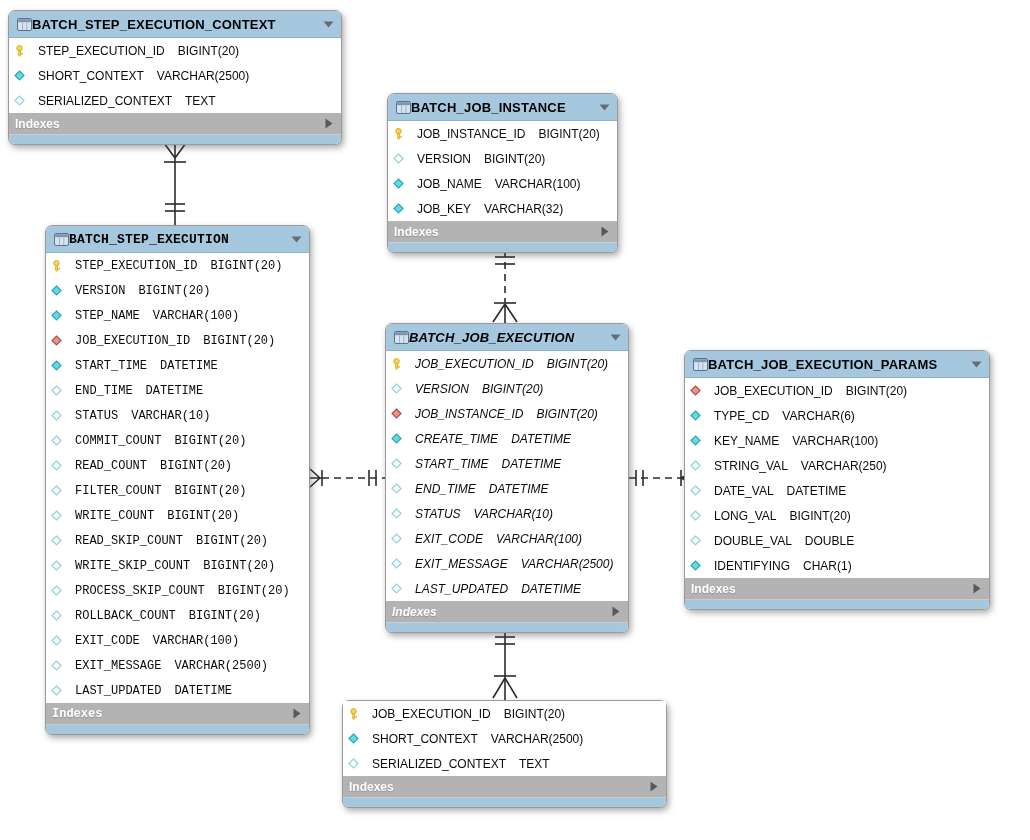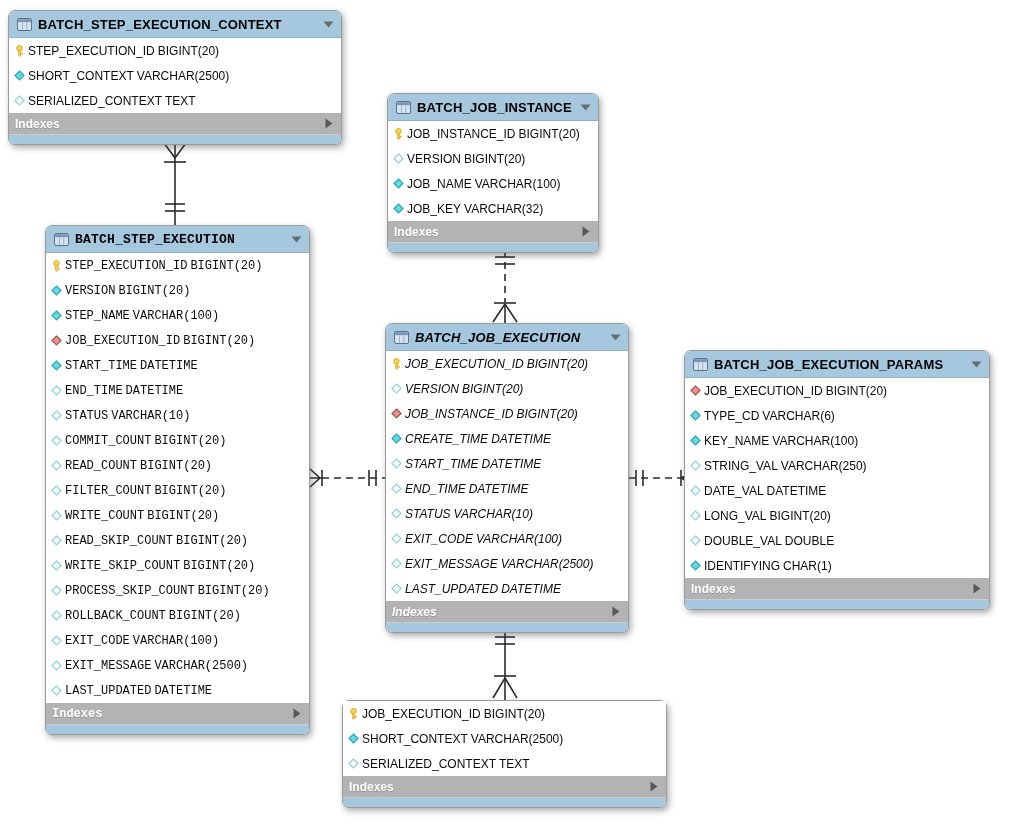--- a/index.html
+++ b/index.html
@@ -12,28 +12,28 @@
   .rel .dash { stroke-dasharray:7 5; }
 
   .table-card {
     position:absolute; z-index:1; background:#ffffff; box-sizing:border-box;
     border:1px solid #9a9a9a; border-radius:7px;
     box-shadow:2px 3px 6px rgba(70,70,70,0.45);
   }
   .card-header {
     height:26px; background:#a6c8df; border-bottom:1px solid #8fb0c6;
     border-radius:6px 6px 0 0; display:flex; align-items:center;
-    padding:0 7px 0 8px; gap:6px;
+    padding:0 7px 0 8px; 
   }
   .card-title { font-weight:bold; font-size:13px; color:#000; white-space:nowrap; letter-spacing:0.2px; }
   .hdr-arrow { margin-left:auto; display:flex; }
   .tbl-icon { display:flex; }
   .card-body { background:#ffffff; }
   .card-row {
-    height:25px; display:flex; align-items:center; gap:3px;
+    height:25px; display:flex; align-items:center; gap:13px;
     padding-left:4px; font-size:12px; color:#0a0a0a; white-space:nowrap; background:#fff;
   }
   .row-icon { display:flex; width:12px; justify-content:center; }
   .card-indexes {
     height:21px; background:#b3b3b3; display:flex; align-items:center;
     padding:0 8px 0 6px;
     gap:19px;
   }
   .indexes-label { color:#ffffff; font-weight:bold; font-size:12px; text-shadow:0 1px 1px rgba(0,0,0,0.18); }
   .indexes-arrow { margin-left:auto; display:flex; }
@@ -138,21 +138,21 @@
       <div class="card-indexes">
         <span class="indexes-label">Indexes</span>
         <span class="indexes-arrow">
           <svg width="8" height="11" viewBox="0 0 8 11">
             <polygon points="0.5,0.5 0.5,10.5 7.5,5.5" fill="#555a5e"></polygon>
           </svg>
         </span>
       </div>
       <div class="card-footer"></div>
     </div>
-  <div class="table-card" style="left:387px; top:93px;  width:212px;">
+  <div class="table-card" style="left:387px; top:93px;  width:231px;">
       <div class="card-header">
         <span class="tbl-icon">
           <svg width="15" height="13" viewBox="0 0 15 13">
             <rect x="0.5" y="0.5" width="14" height="12" rx="1.5" fill="#d7e4f0" stroke="#57738f"></rect>
             <rect x="1.2" y="1.2" width="12.6" height="3" fill="#7e93ad"></rect>
             <line x1="5.5" y1="4.5" x2="5.5" y2="12" stroke="#9db4cc" stroke-width="1"></line>
             <line x1="9.8" y1="4.5" x2="9.8" y2="12" stroke="#9db4cc" stroke-width="1"></line>
           </svg>
         </span>
         <span class="card-title">BATCH_JOB_INSTANCE</span>

